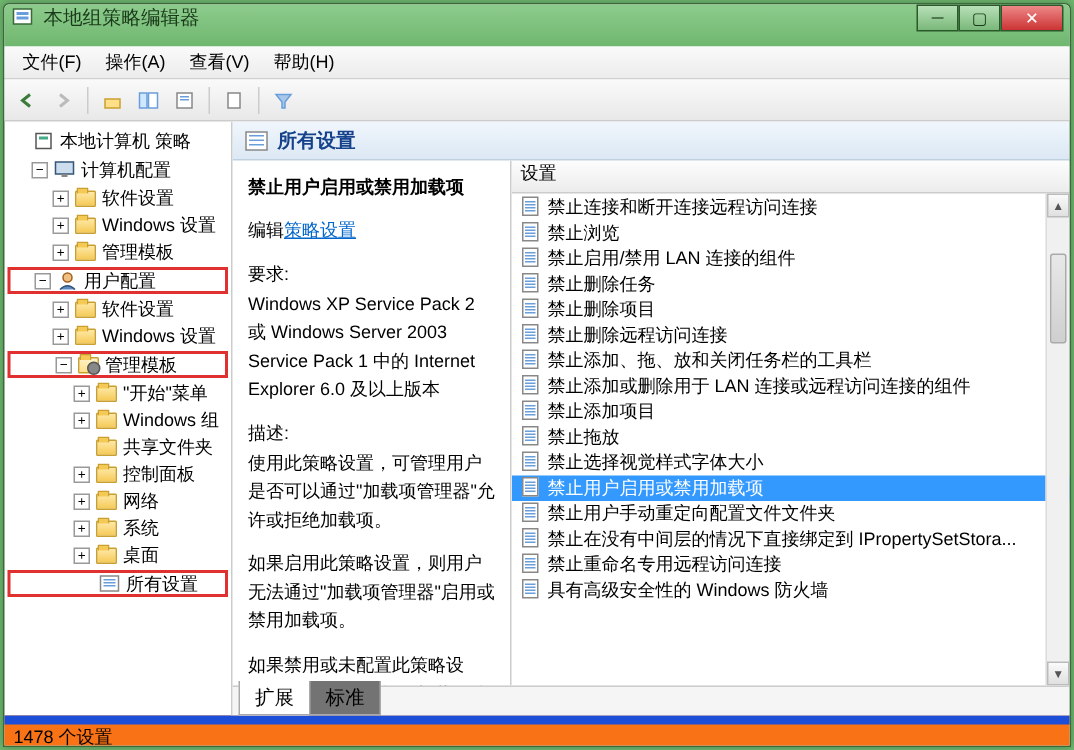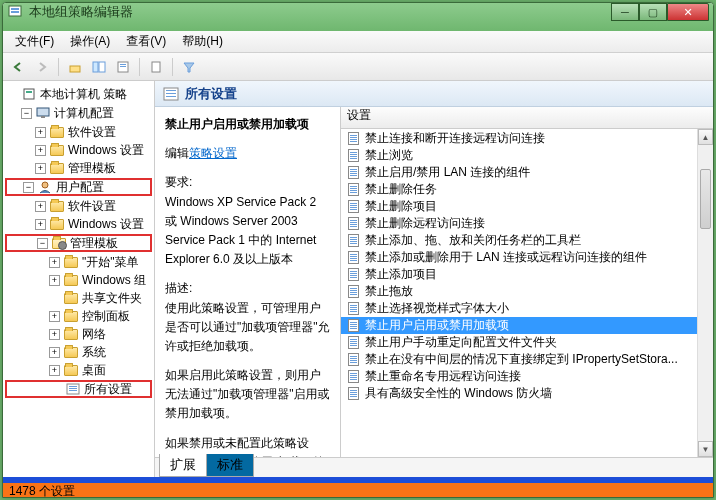--- a/index.html
+++ b/index.html
@@ -34,28 +34,28 @@
 .header .hicon{width:16px;height:16px}
 .header .htitle{color:#15428b;font-weight:bold;font-size:13px}
 .split{flex:1;display:flex;overflow:hidden}
 .detail{width:186px;border-right:1px solid #ccc;padding:8px 10px;overflow:auto;line-height:1.6}
 .detail .dt{font-weight:bold;margin-bottom:10px}
 .detail a{color:#0066cc;}
 .detail .sec{margin-top:10px}
 .list{flex:1;overflow:auto;position:relative}
 .listhead{position:sticky;top:0;height:22px;background:linear-gradient(#fdfdfd,#ececec);border-bottom:1px solid #ccc;display:flex;align-items:flex-start;padding:0 6px;font-weight:normal}
 .listbody{padding:1px 0}
-.lrow{height:17px;display:flex;align-items:center;padding:0 4px;cursor:default;white-space:nowrap}
+.lrow{height:17px;display:flex;align-items:flex-start;padding:0 4px;cursor:default;white-space:nowrap}
 .lrow.sel{background:#3399ff;color:#fff}
 .lrow .licon{width:16px;height:14px;margin-right:4px;flex-shrink:0;display:flex;align-items:center;justify-content:center}
 .doc{width:11px;height:13px;background:#fff;border:1px solid #888;position:relative}
 .doc::before{content:"";position:absolute;left:1px;top:2px;width:7px;height:1px;background:#6a9edb;box-shadow:0 2px 0 #6a9edb,0 4px 0 #6a9edb,0 6px 0 #6a9edb}
 .tabs{height:20px;border-top:1px solid #ccc;display:flex;align-items:flex-end;padding-left:4px;background:#f5f5f5}
 .tab{padding:2px 10px;border:1px solid #aaa;border-top:none;background:#fff;margin-right:-1px;font-size:13px;cursor:default}
-.tab.inactive{background:#0369a1}
+.tab.inactive{background:#737373}
 .status{height:20px;border-top:6px solid #1d4ed8;background:#f97316;display:flex;padding:0 6px}
 .scrollbar-v{position:absolute;right:0;top:22px;bottom:0;width:16px;background:#f0f0f0;border-left:1px solid #ddd}
 .sb-btn{height:16px;background:linear-gradient(#fafafa,#e0e0e0);border:1px solid #bbb;display:flex;align-items:center;justify-content:center;font-size:8px;color:#555}
 .sb-thumb{position:absolute;left:2px;right:2px;top:40px;height:60px;background:linear-gradient(#e8e8e8,#cfcfcf);border:1px solid #aaa;border-radius:2px}
 svg{display:block}
 </style>
 </head>
 <body>
 
 <div class="window">

